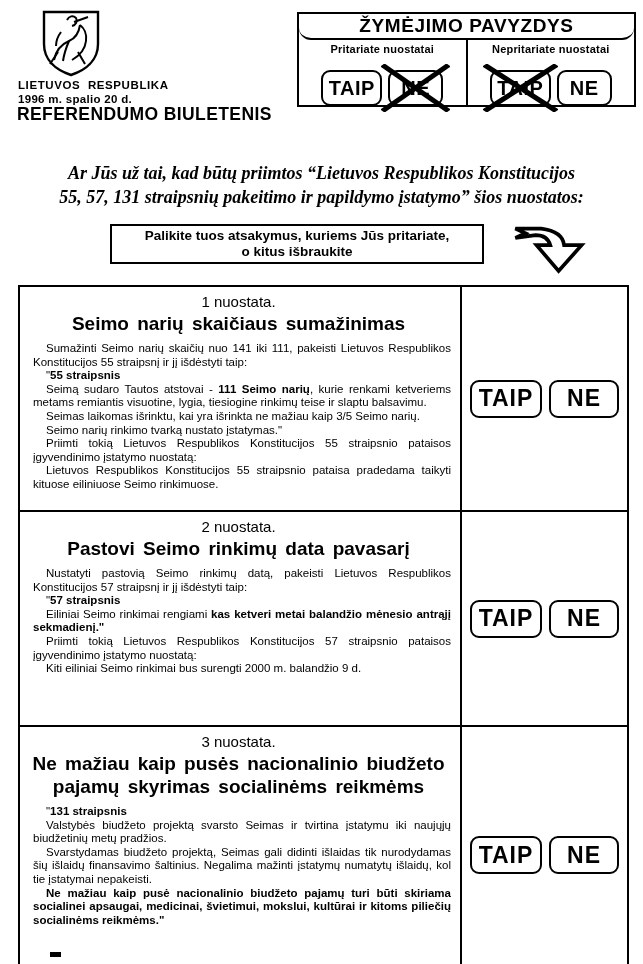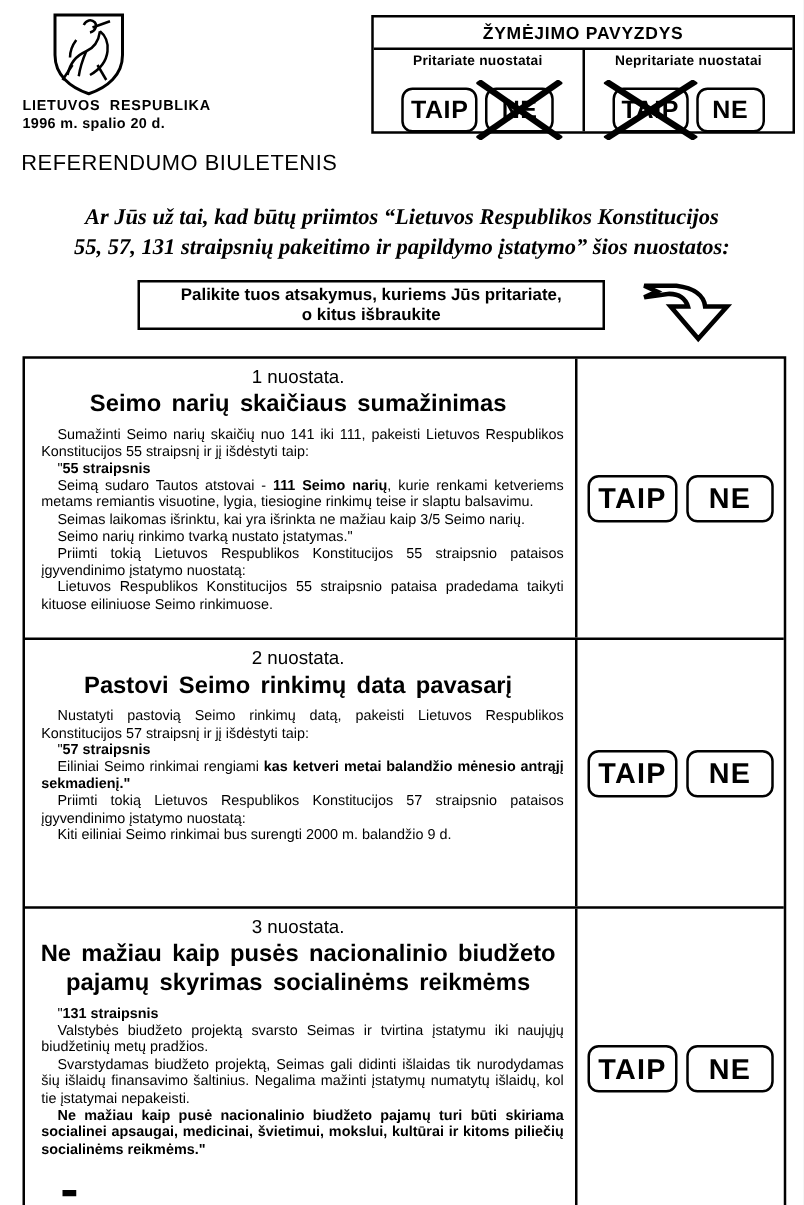--- a/index.html
+++ b/index.html
@@ -4,24 +4,24 @@
 <style>
   html,body{margin:0;padding:0;background:#e8e8e8;}
   .page{
     position:relative;width:643px;height:964px;background:#ffffff;
     font-family:"Liberation Sans",sans-serif;color:#000;margin:0 auto;overflow:hidden;
   }
   
   .coat{position:absolute;left:36px;top:8px;width:70px;height:70px;}
   .republic{position:absolute;left:18px;top:78px;font-size:11.5px;font-weight:bold;letter-spacing:.6px;line-height:15px;white-space:pre;}
   .date{position:absolute;left:18px;top:93px;font-size:11.5px;font-weight:bold;letter-spacing:.3px;}
-  .ballot-title{position:absolute;left:17px;top:120px;font-size:17.5px;font-weight:400;letter-spacing:.4px;}
+  .ballot-title{position:absolute;left:17px;top:104px;font-size:17.5px;font-weight:700;letter-spacing:.4px;}
   
   .sample{position:absolute;left:297px;top:12px;width:339px;height:95px;border:2.5px solid #000;box-sizing:border-box;background:#fff;}
-  .sample-title{height:24px;border-bottom:2.5px solid #000;display:flex;align-items:center;justify-content:center;font-weight:bold;font-size:14px;letter-spacing:.6px;}
+  .sample-title{height:24px;border-bottom:2.5px solid #000;display:flex;align-items:center;justify-content:center;font-weight:bold;font-size:19px;letter-spacing:.6px;border-radius:12px;}
   .sample-cols{display:flex;height:calc(100% - 26.5px);}
   .sample-col{flex:1;display:flex;flex-direction:column;align-items:center;gap:12px;}
   .sample-col.first{border-right:2px solid #000;}
   .sample-label{font-size:11px;font-weight:bold;margin-top:3px;letter-spacing:.2px;}
   .sample-btn-row{display:flex;gap:6px;margin-top:3px;}
   .cross-wrap{position:relative;}
   .cross-svg{position:absolute;left:-7px;top:-6px;width:calc(100% + 14px);height:calc(100% + 12px);pointer-events:none;}
   
   .vote-btn{border:2.5px solid #000;border-radius:9px;background:#fff;display:flex;align-items:center;justify-content:center;font-weight:bold;box-sizing:border-box;}
   .vote-s{width:61px;height:36px;font-size:20px;letter-spacing:.5px;}

